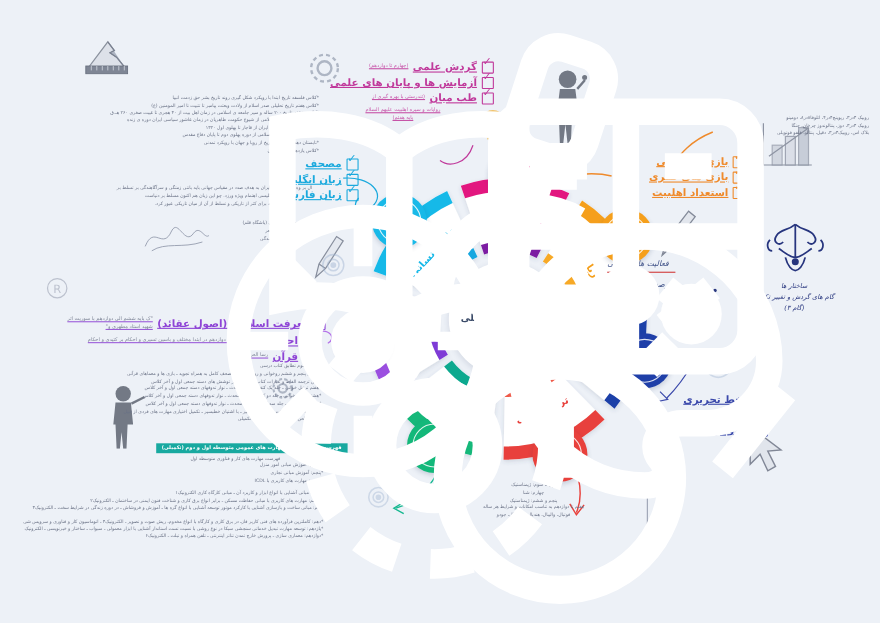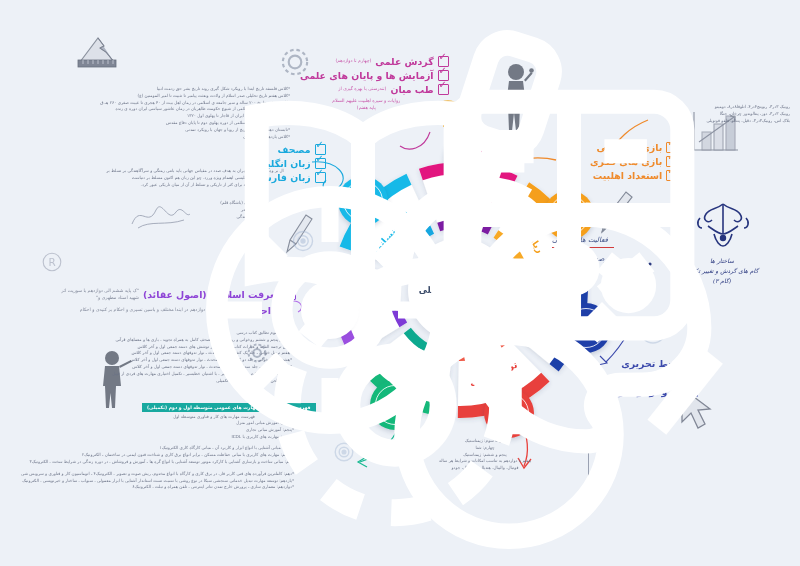--- a/index.html
+++ b/index.html
@@ -34,21 +34,21 @@
     position:absolute;width:50px;height:50px;border-radius:50%;
     display:flex;align-items:center;justify-content:center;
     box-shadow:0 2px 5px rgba(40,60,100,.2);
   }
   .node .ring{
     position:absolute;inset:5px;border:1.4px solid rgba(255,255,255,.85);border-radius:50%;
   }
   .node svg{width:24px;height:24px;position:relative;z-index:2;}
 
   
-  .clist{position:absolute;}
+  .clist{position:absolute;text-decoration:underline;}
   .clist .row{display:flex;align-items:center;justify-content:flex-start;gap:4px;margin-bottom:3px;}
   .clist .cb{
     width:9px;height:9px;flex:0 0 9px;border:1.3px solid currentColor;border-radius:1px;
     position:relative;
   }
   .clist .cb:after{
     content:"✓";position:absolute;left:0px;top:-5px;font-size:10px;line-height:10px;
     color:currentColor;font-weight:bold;
   }
   .clist .lbl{font-size:9.4px;font-weight:bold;white-space:nowrap;}
@@ -451,20 +451,25 @@
     <div class="row" style="justify-content:flex-start;">
       <span class="cb"></span>
       <span class="lbl">معرفت اسلامی (اصول عقائد)</span>
       <span class="sub" style="color:#6a7286;">"ک پایه ششم الی دوازدهم با سوریت اثر شهید استاد مطهری و"</span>
     </div>
     <div class="row" style="margin-right:10px;">
       <span class="cb"></span>
       <span class="lbl">احکام</span>
       <span class="sub" style="color:#6a7286;">"ک پایه ششم الی دوازدهم در ابتدا مختلف و باسین تسیری و احکام بر کتیدی و احکام</span>
     </div>
+    <div class="row" style="margin-right:10px;">
+      <span class="cb"></span>
+      <span class="lbl">قرآن</span>
+      <span class="sub" style="color:#6a7286;">رسا العراج و تغلب</span>
+    </div>
   </div>
 
   <div class="para" style="left:56px;top:330px;width:236px;">
     <div>*اول تا سوم تطابق کتاب درسی</div>
     <div>*چهارم پنجم و ششم روخوانی و روانخوانی با مصحف کامل به همراه تجوید ـ بازی ها و معماهای قرآنی</div>
     <div>بخش ترجمه الفاظ و عبارات کتاب درسی ـ نوار توشش های دسته جمعی اول و آخر کلاس</div>
     <div>*هفتم ترتیل خوانی ـ جلد یک کتف مرحوم محدث ـ نوار تدوفهای دسته جمعی اول و آخر کلاس</div>
     <div>*هشتم ترتیل خوانی ـ جلد دو کتاب مرحوم محدث ـ نوار تدوفهای دسته جمعی اول و آخر کلاس</div>
     <div>*نهم ترتیل خوانی ـ جلد سه کتاب مرحوم محدث ـ نوار تدوفهای دسته جمعی اول و آخر کلاس</div>
     <div>*دهم تا دوازدهم شرکت در جلسه خفسیر ـ با اشتیان خطبسیر ـ تکمیل اختیاری مهارت های فردی از قبیل</div>

